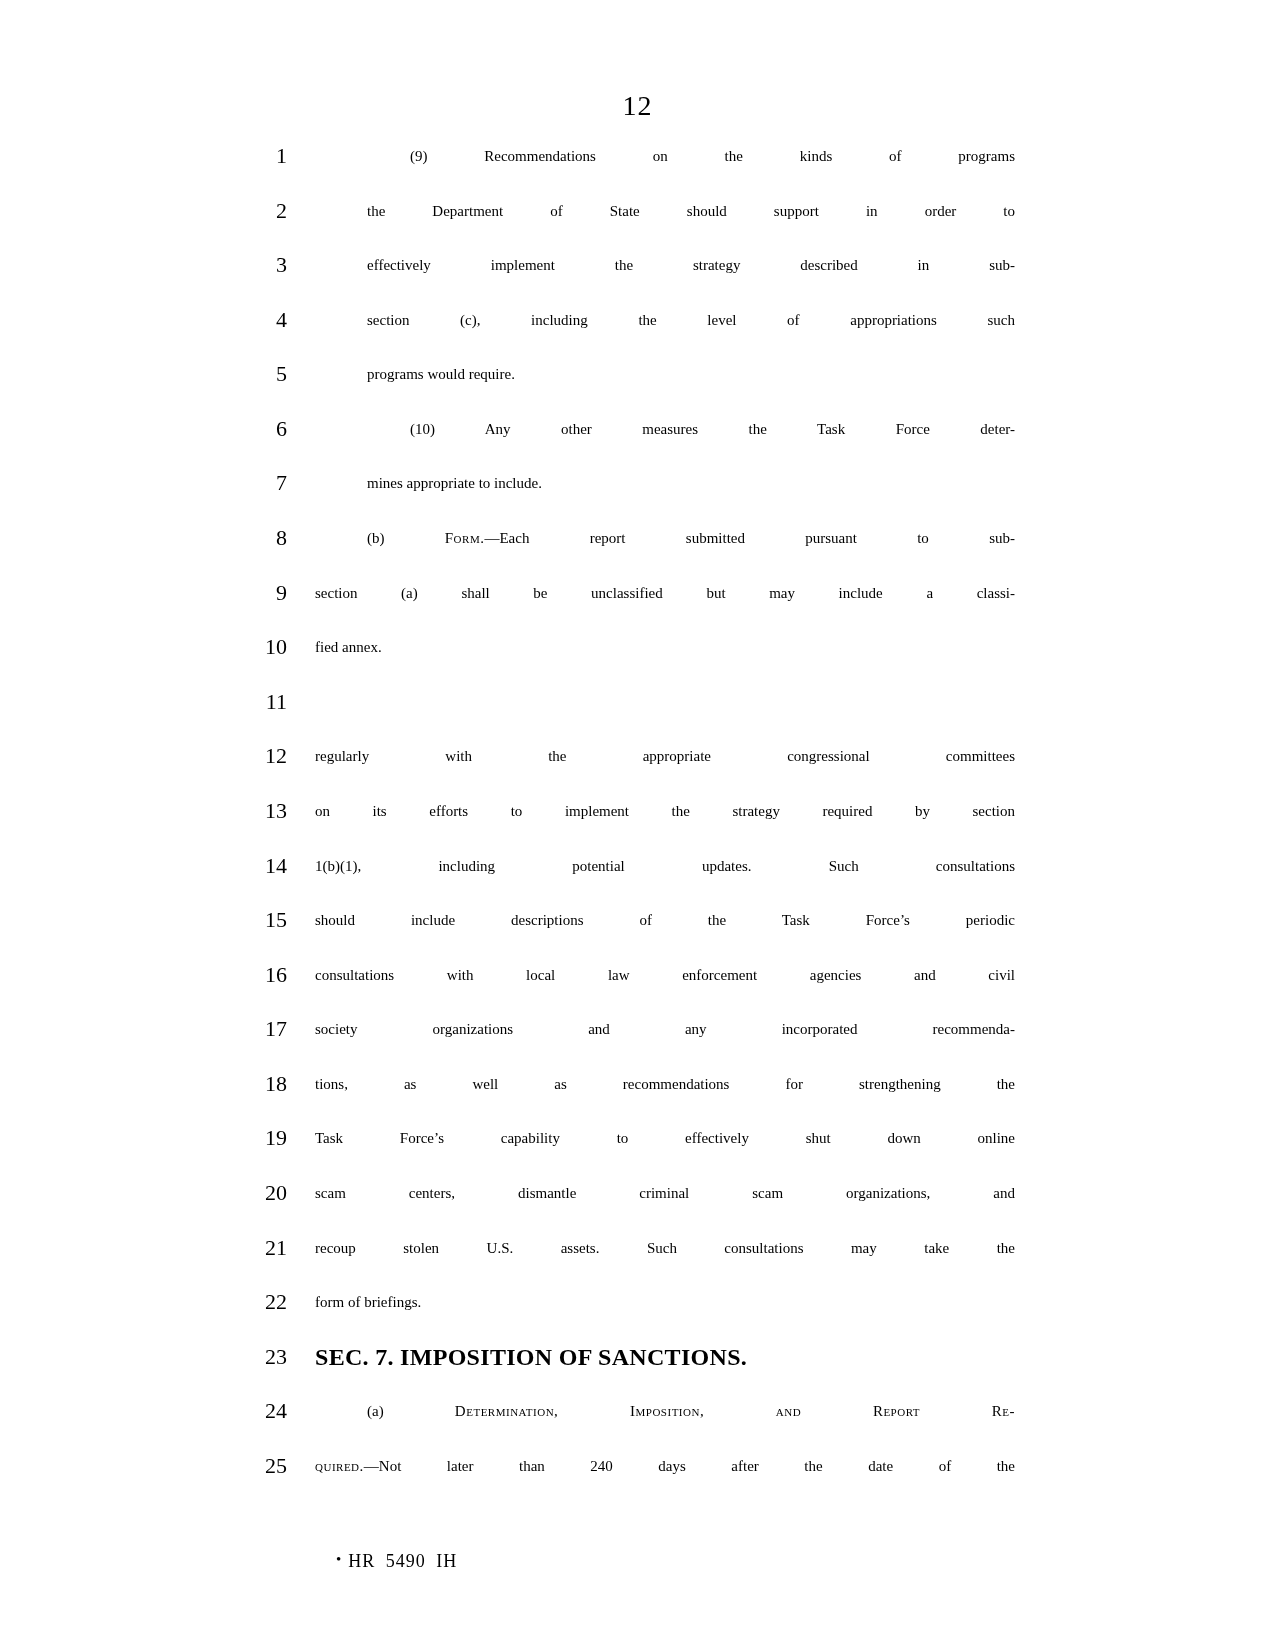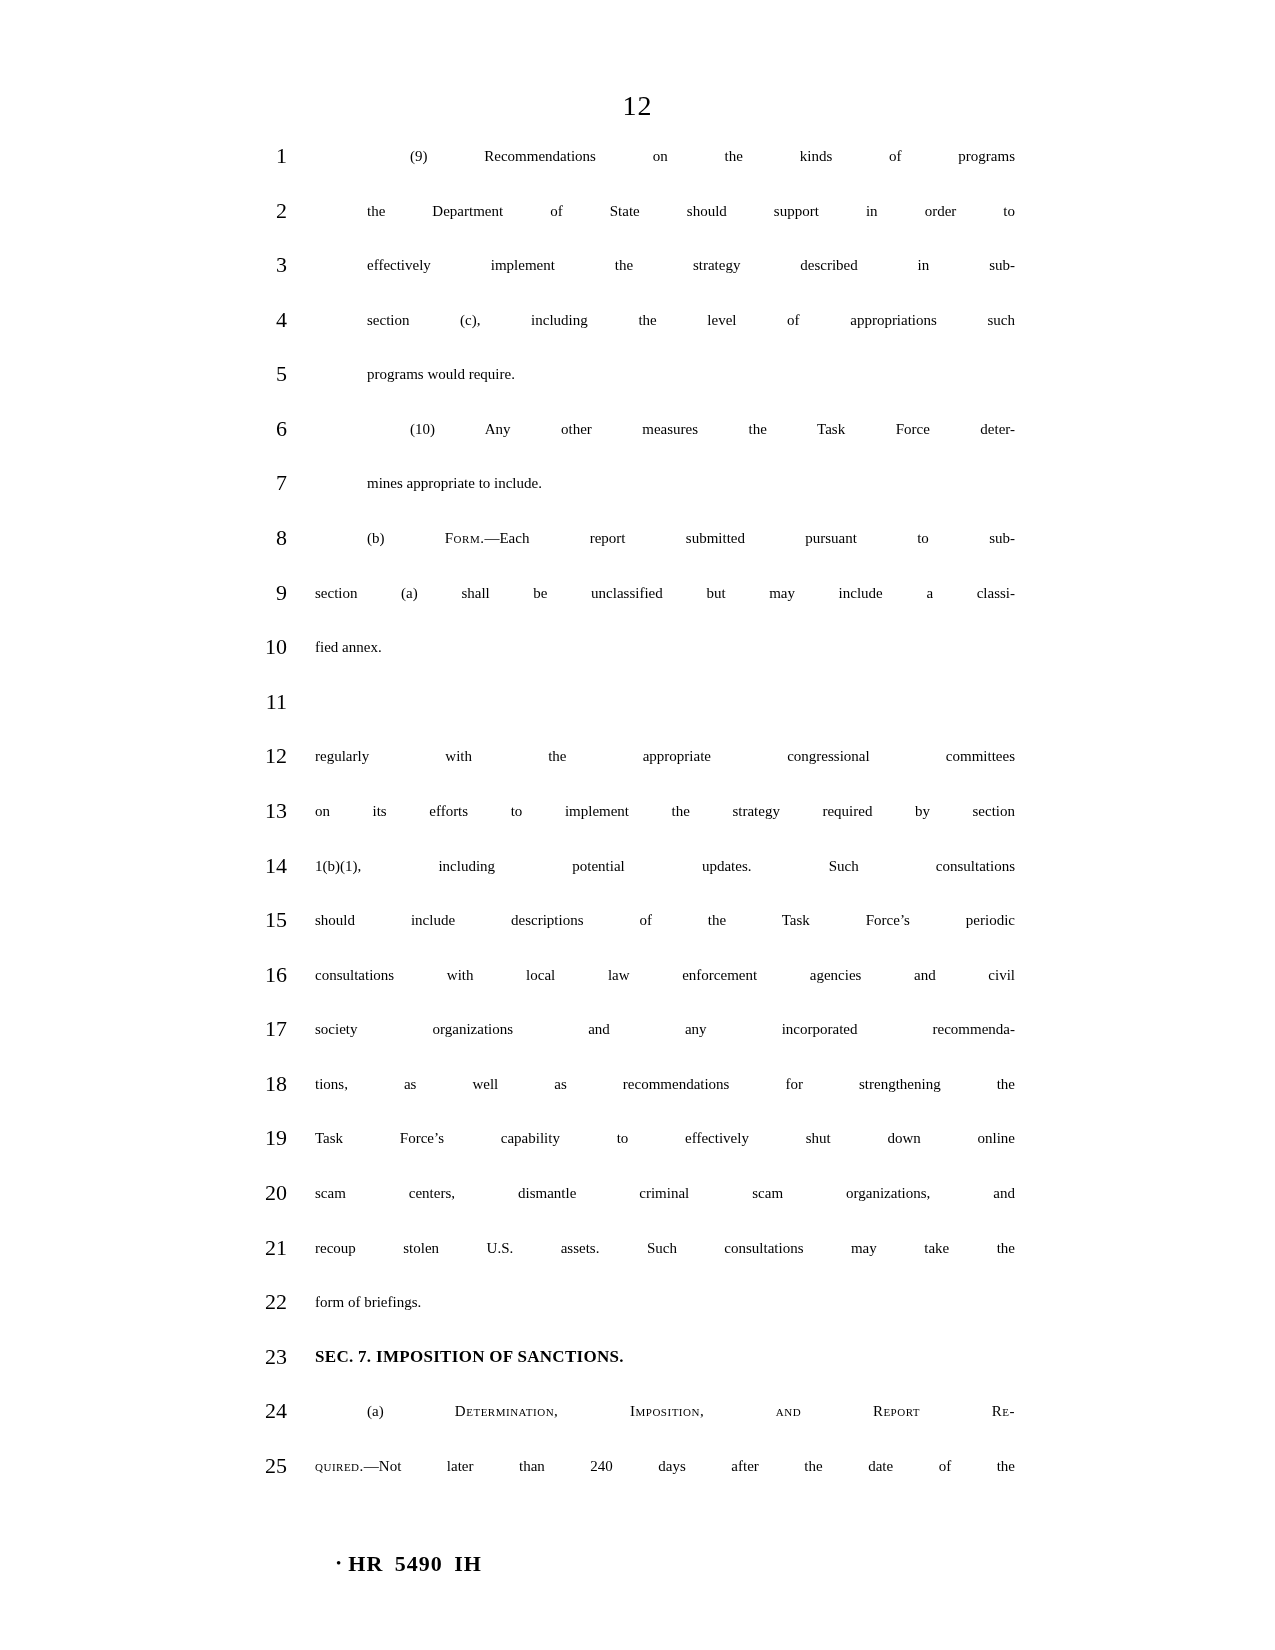--- a/index.html
+++ b/index.html
@@ -57,41 +57,41 @@
   .ind1 { padding-left: 52px; }
   .ind2 { padding-left: 95px; }
   .j {
     text-align: justify;
     text-align-last: justify;
     -moz-text-align-last: justify;
   }
   .l { text-align: left; }
   .hd {
     font-weight: 700;
-    font-size: 17px;
+    font-size: 24px;
     letter-spacing: 0.3px;
   }
   .sc {
     font-variant: small-caps;
     letter-spacing: 0.5px;
   }
   .footer {
     position: absolute;
     top: 1551px;
     left: 336px;
     white-space: nowrap;
   }
   .footer-bullet {
     font-size: 15px;
     vertical-align: 3px;
     margin-right: 7px;
   }
   .footer-label {
-    font-weight: 700;
-    font-size: 22px;
+    font-weight: 400;
+    font-size: 18px;
     letter-spacing: 1px;
     word-spacing: 5px;
   }
 </style>
 </head>
 <body>
 
 <div class="page">
   <div class="page-number">12</div>
 

